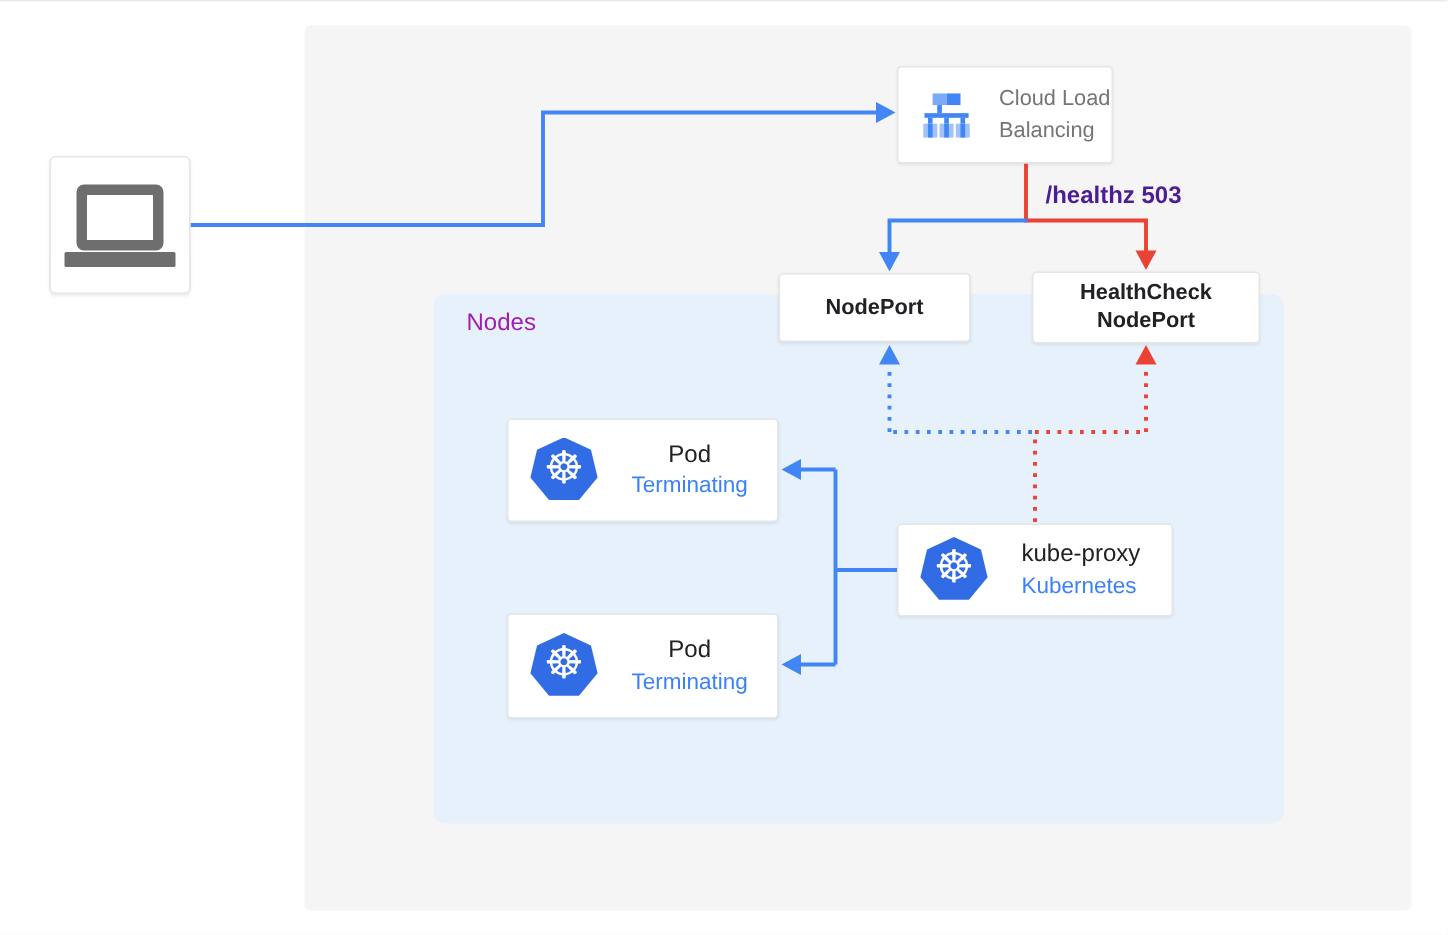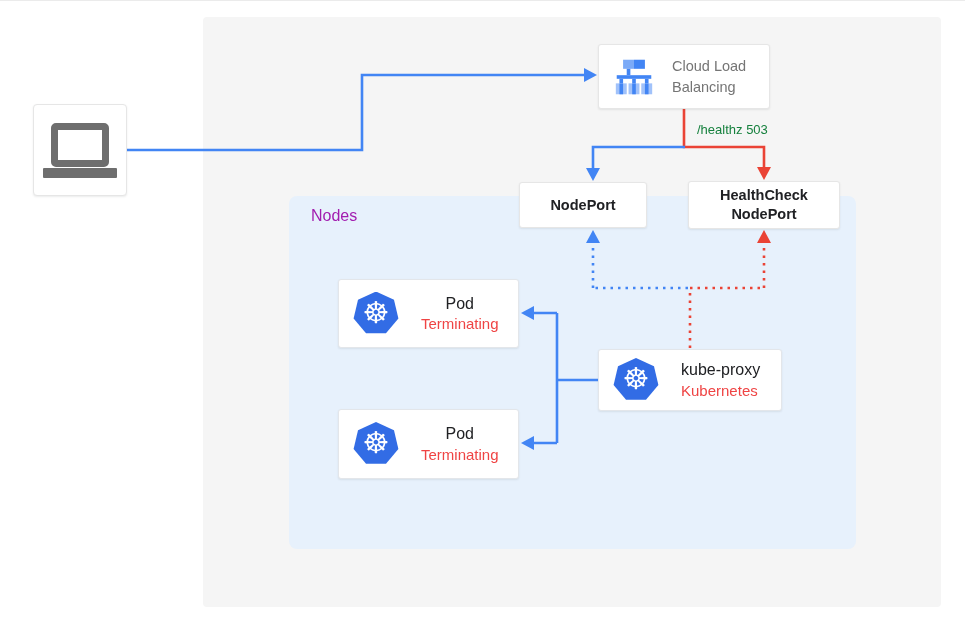--- a/index.html
+++ b/index.html
@@ -74,36 +74,36 @@
   .laptop-base {
     width: 74px; height: 10px;
     background: #6e6e6e;
     border-radius: 1px;
     margin-top: 1px;
   }
 
   
   .clb-box {
     left: 598px; top: 43px;
-    width: 172px; height: 65px;
+    width: 144px; height: 65px;
     display: flex; align-items: center;
     padding-left: 15px; gap: 18px;
   }
   .clb-label {
     font-size: 14.5px;
     line-height: 1.4;
     color: #757575;
     width: 88px;
   }
   .healthz-label {
     position: absolute;
     left: 697px; top: 121px;
-    font-size: 13px;
-    font-weight: normal;
-    color: #15803d;
+    font-size: 16px;
+    font-weight: bold;
+    color: #4c1d95;
   }
 
   
   .port-box {
     display: flex; align-items: center; justify-content: center;
     text-align: center;
     font-size: 14.5px;
     font-weight: bold;
     color: #202124;
     line-height: 1.3;
@@ -114,21 +114,21 @@
   
   .workload-box {
     display: flex; align-items: center;
     padding-left: 14px; gap: 22px;
     border-color: #e3e6ea;
   }
   .pod1-box { left: 338px; top: 278px; width: 181px; height: 69px; }
   .pod2-box { left: 338px; top: 408px; width: 181px; height: 70px; }
   .kubeproxy-box { left: 598px; top: 348px; width: 184px; height: 62px; }
   .workload-title { font-size: 16px; color: #202124; line-height: 1.35; text-align: center; }
-  .workload-subtitle { font-size: 15px; color: #ef4444; line-height: 1.35; }
+  .workload-subtitle { font-size: 15px; color: #3b82f6; line-height: 1.35; }
 
   
   .k8s-icon {
     width: 46px; height: 44px;
     flex: 0 0 46px;
     background: #326ce5;
     clip-path: polygon(50% 0%, 10.9% 18.8%, 1.3% 61.1%, 28.3% 95.1%, 71.7% 95.1%, 98.7% 61.1%, 89.1% 18.8%);
     display: flex; align-items: center; justify-content: center;
   }
   .k8s-icon .helm {

